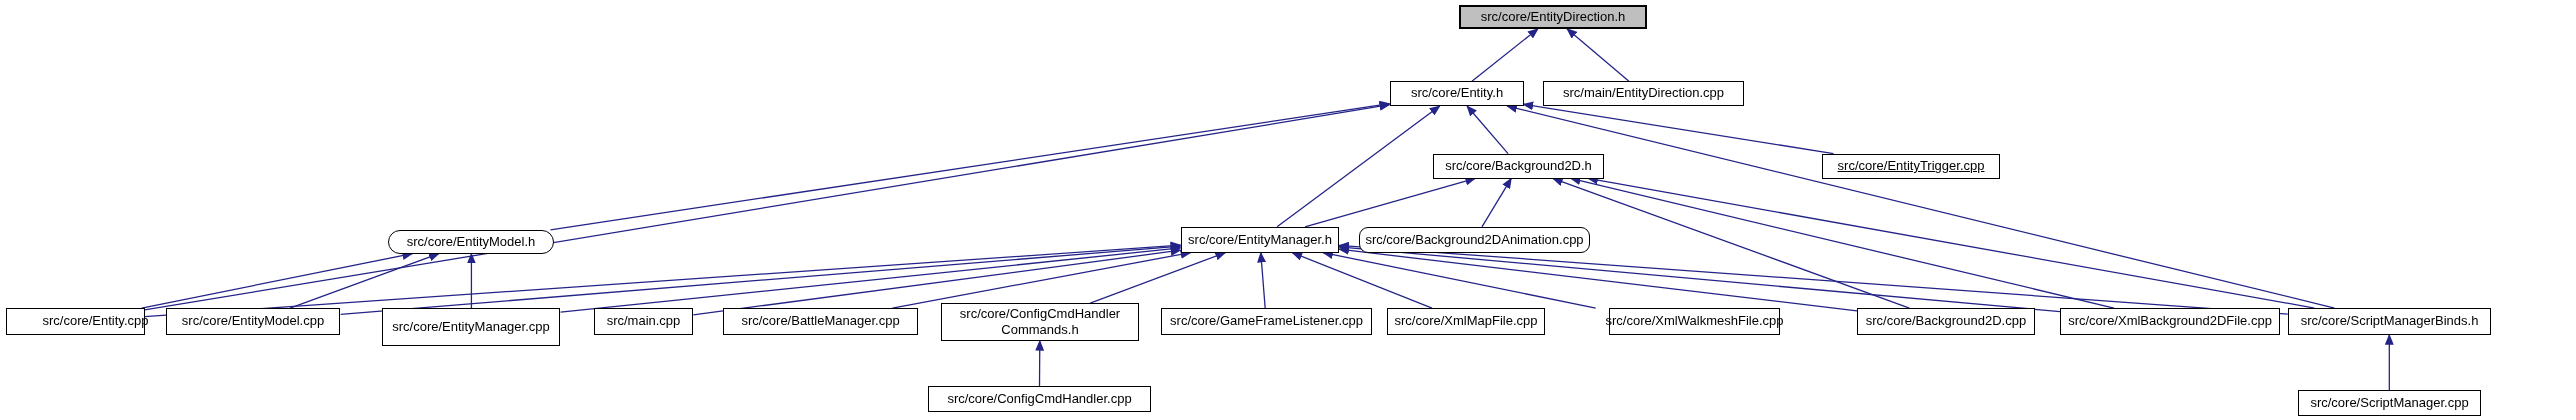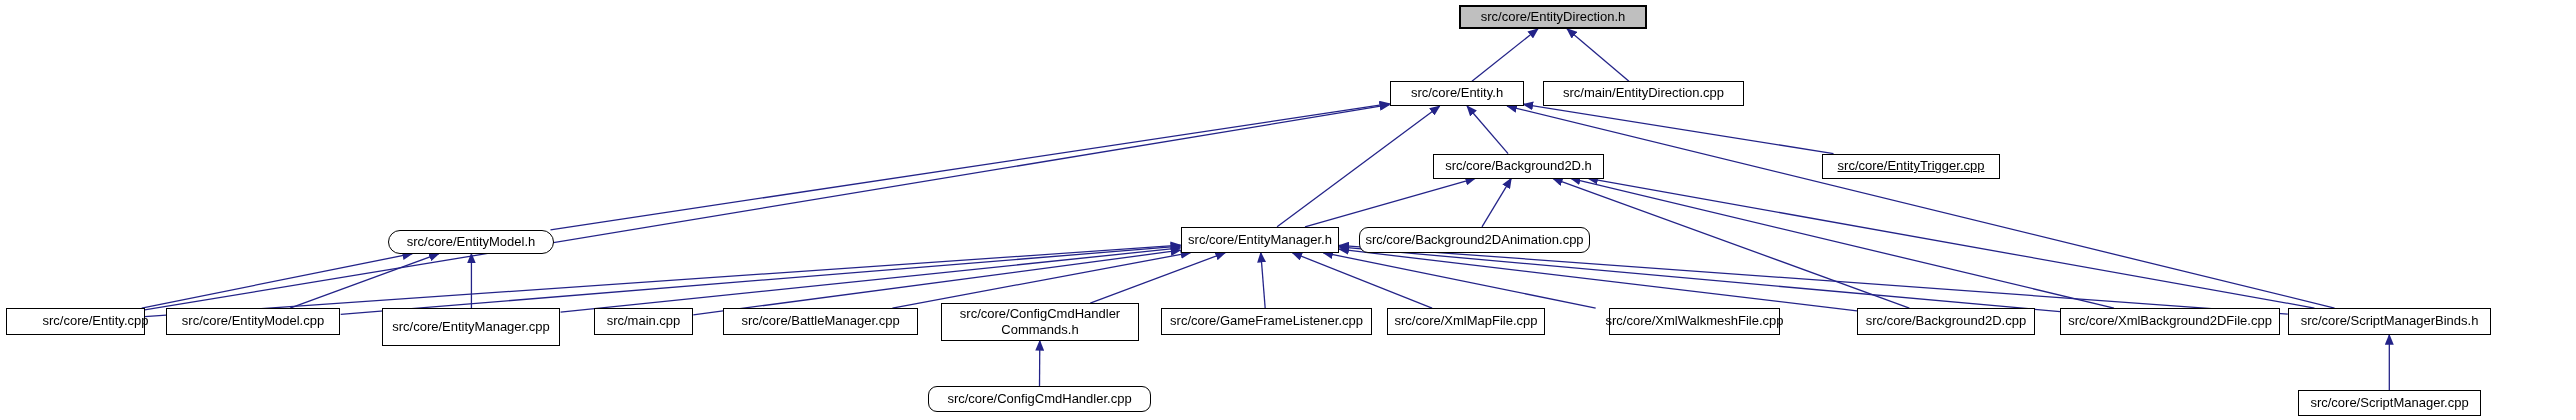--- a/index.html
+++ b/index.html
@@ -100,17 +100,17 @@
       <div class="node" style="left: 594px; top: 308px; width: 99px; height: 27px;">src/main.cpp</div>
       <div class="node" style="left: 723px; top: 308px; width: 195px; height: 27px;">src/core/BattleManager.cpp</div>
       <div class="node" style="left: 941px; top: 303px; width: 198px; height: 38px;">src/core/ConfigCmdHandler
 Commands.h</div>
       <div class="node" style="left: 1161px; top: 308px; width: 211px; height: 27px;">src/core/GameFrameListener.cpp</div>
       <div class="node" style="left: 1387px; top: 308px; width: 158px; height: 27px; text-align: right;">src/core/XmlMapFile.cpp</div>
       <div class="node" style="left: 1565px; top: 308px; width: 171px; height: 27px; margin-left: 44px;">src/core/XmlWalkmeshFile.cpp</div>
       <div class="node" style="left: 1857px; top: 308px; width: 178px; height: 27px;">src/core/Background2D.cpp</div>
       <div class="node" style="left: 2060px; top: 308px; width: 220px; height: 27px;">src/core/XmlBackground2DFile.cpp</div>
       <div class="node" style="left: 2288px; top: 308px; width: 203px; height: 27px;">src/core/ScriptManagerBinds.h</div>
-      <div class="node" style="left: 928px; top: 386px; width: 223px; height: 26px; border-radius: 9px;">src/core/ConfigCmdHandler.cpp</div>
+      <div class="node" style="left: 928px; top: 386px; width: 223px; height: 26px;">src/core/ConfigCmdHandler.cpp</div>
       <div class="node" style="left: 2298px; top: 390px; width: 183px; height: 26px;">src/core/ScriptManager.cpp</div>
     </div>
 </div>
 
 
 </body></html>

